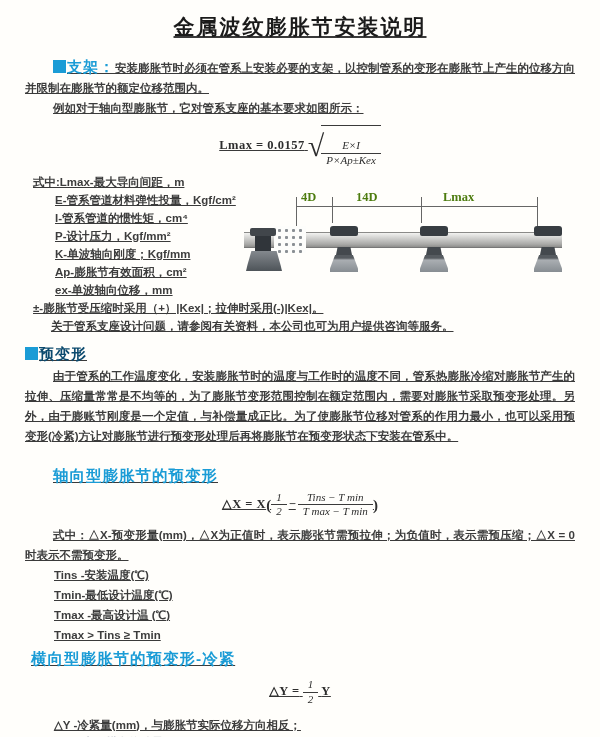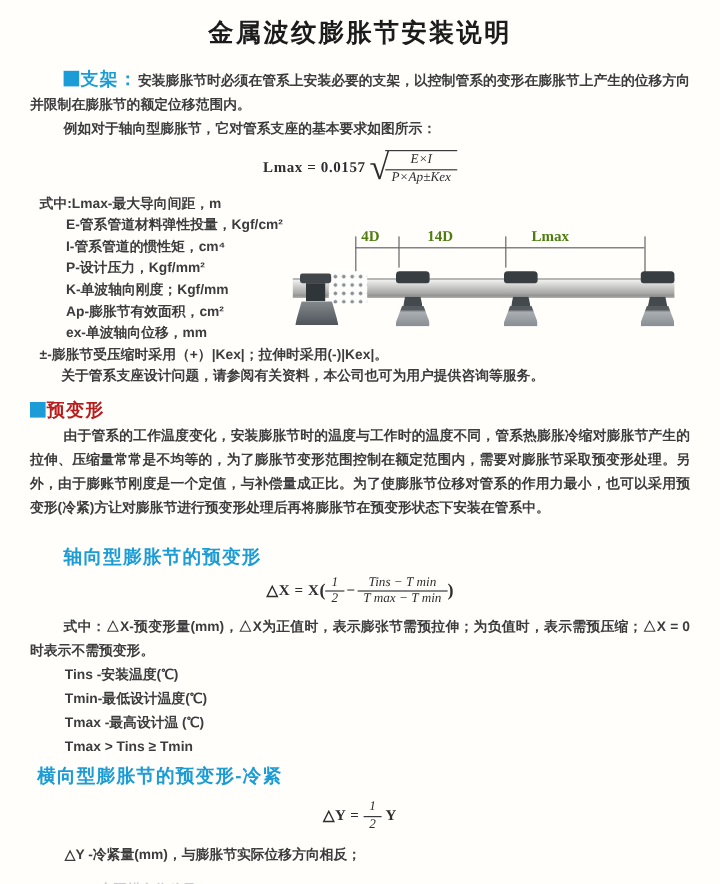--- a/index.html
+++ b/index.html
@@ -1,60 +1,61 @@
 <!DOCTYPE html>
 <html><head>
 <meta charset="utf-8">
 <style>
   html,body { margin:0; padding:0; background:#ffffff; }
   .page {
     position:relative; width:600px; height:737px; margin:0 auto;
     background:#fffefb; overflow:hidden;
     font-family:"Liberation Sans", sans-serif;
     color:#3a3a3a;
+    text-decoration:underline;
   }
   .content { padding:0 25px; }
 
   .doc-title {
     text-align:center; padding-top:13px; margin:0;
     font-size:21px; font-weight:bold; color:#1b1b1b; letter-spacing:2px;
   }
 
   p.body {
     margin:0; font-size:11.5px; line-height:20px;
     text-align:justify; font-weight:600; color:#3c3c3c;
   }
   .indent { text-indent:28px; }
   .blue-sq {
     display:inline-block; width:13px; height:13px; background:#1b9cd6;
     vertical-align:-1px; margin-right:1px;
   }
   .inline-head { font-size:15px; font-weight:bold; color:#1b9cd6; letter-spacing:1px; }
-  .sec-head { margin:10px 0 2px 0; font-size:15px; font-weight:bold; color:#b91c1c; letter-spacing:1px; }
+  .sec-head { margin:10px 0 2px 0; font-size:15px; font-weight:bold; color:#0c4a6e; letter-spacing:1px; }
   .sub-head { font-size:15.5px; font-weight:bold; color:#1b9cd6; letter-spacing:1px; margin:6px 0 4px 0; }
   .sub-head.axial { margin-left:28px; margin-top:20px; }
   .sub-head.lateral { margin-left:6px; margin-top:4px; }
 
   
   .formula {
     text-align:center; font-family:"Liberation Serif", serif;
     color:#2e2e2e; font-size:12.5px; font-weight:bold;
   }
   .formula.lmax { margin:7px 0 5px 0; }
   .formula.dx   { margin:4px 0 6px 0; }
   .formula.dy   { margin:8px 0 8px 0; }
   .f-lhs { font-weight:bold; letter-spacing:0.5px; }
   .frac { display:inline-block; vertical-align:middle; text-align:center;
           font-family:"Liberation Serif", serif; font-style:italic; font-weight:normal;
           font-size:11px; line-height:1.25; }
   .frac .num { display:block; padding:0 5px; }
   .frac .den { display:block; border-top:1px solid #3a3a3a; padding:0 5px; }
   .sqrt { display:inline-block; vertical-align:middle; white-space:nowrap; }
   .rad { font-size:30px; font-weight:normal; vertical-align:middle; line-height:0.8; margin-right:-3px; }
-  .radicand { display:inline-block; border-top:1.4px solid #3a3a3a; vertical-align:middle; padding-top:1px; }
+  .radicand { display:inline-block; border-top:1.4px solid #3a3a3a; vertical-align:middle; padding-top:13px; }
   .paren { font-size:15px; font-weight:bold; vertical-align:middle; }
   .f-op { font-weight:bold; padding:0 2px; vertical-align:middle; }
 
   
   .vlist { font-size:11.5px; line-height:18px; font-weight:600; color:#3c3c3c; }
   .vline { margin-left:8px; }
   .vline.deep { margin-left:30px; }
   .vline.mid { margin-left:26px; }
 
   .axlines { font-size:11.5px; line-height:20px; font-weight:600; color:#3c3c3c; }

